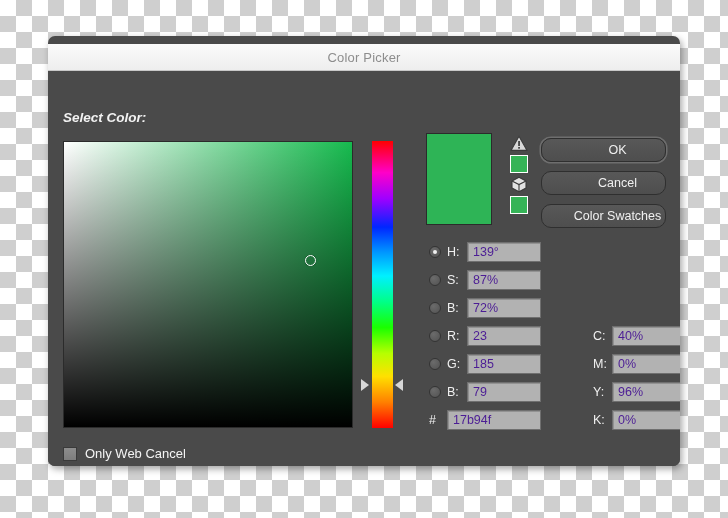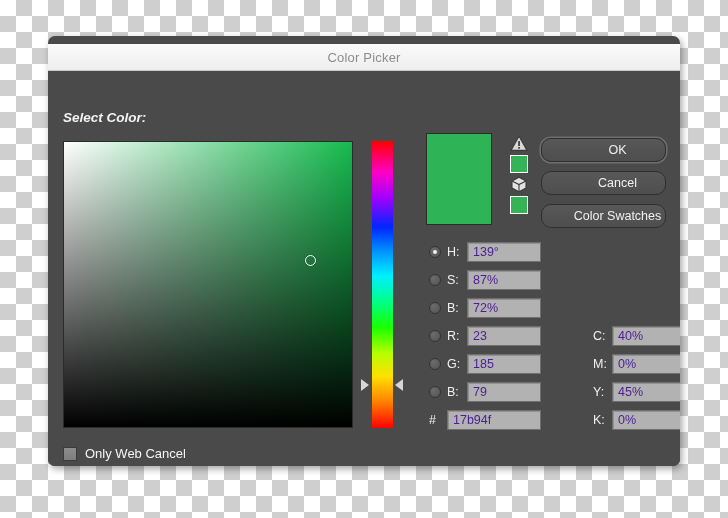--- a/index.html
+++ b/index.html
@@ -378,21 +378,21 @@
         <span class="field-box">40%</span>
       </div>
 
       <div class="field-row">
         <span class="cmyk-label">M:</span>
         <span class="field-box">0%</span>
       </div>
 
       <div class="field-row">
         <span class="cmyk-label">Y:</span>
-        <span class="field-box">45%</span>
+        <span class="field-box">96%</span>
       </div>
 
       <div class="field-row">
         <span class="cmyk-label">K:</span>
         <span class="field-box">0%</span>
       </div>
 
     </div>
 
     <div id="only-web-colors">

